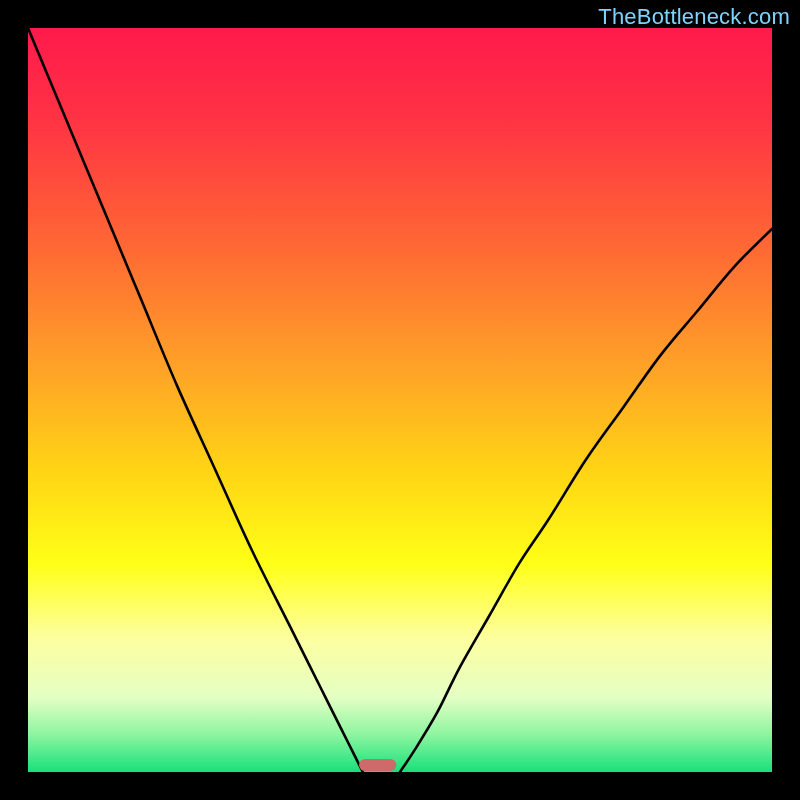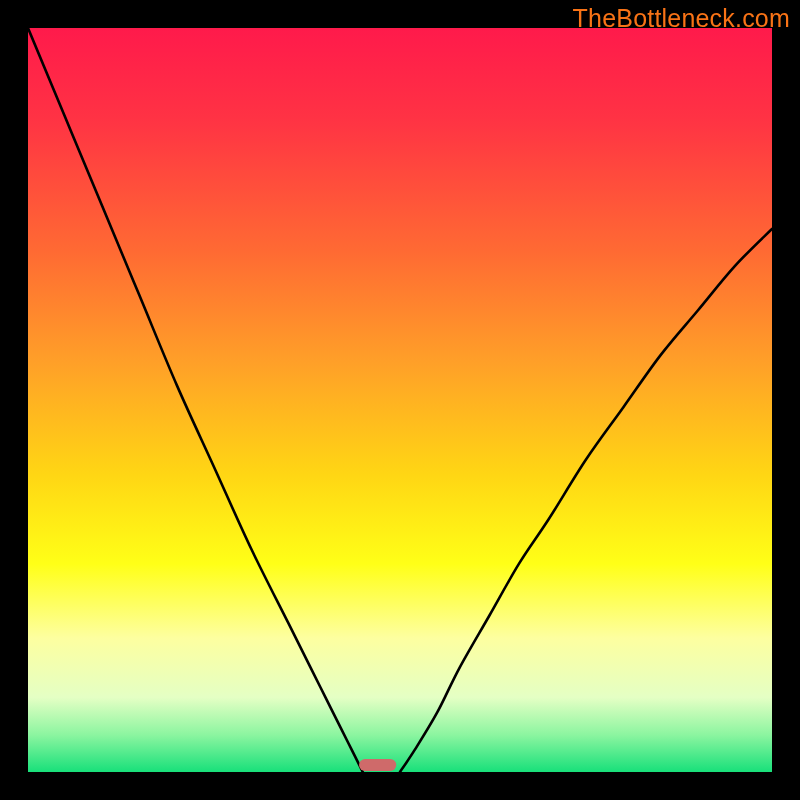--- a/index.html
+++ b/index.html
@@ -24,22 +24,22 @@
     left: 28px;
     top: 28px;
     width: 744px;
     height: 744px;
     overflow: hidden;
   }
   .watermark {
     position: absolute;
     top: 4px;
     right: 10px;
-    color: #f97316;
-    font-size: 25px;
+    color: #7dd3fc;
+    font-size: 22px;
     font-weight: 500;
     letter-spacing: 0.2px;
     user-select: none;
   }
   svg { display: block; }
 </style>
 </head>
 <body>
 
 <div class="frame">

